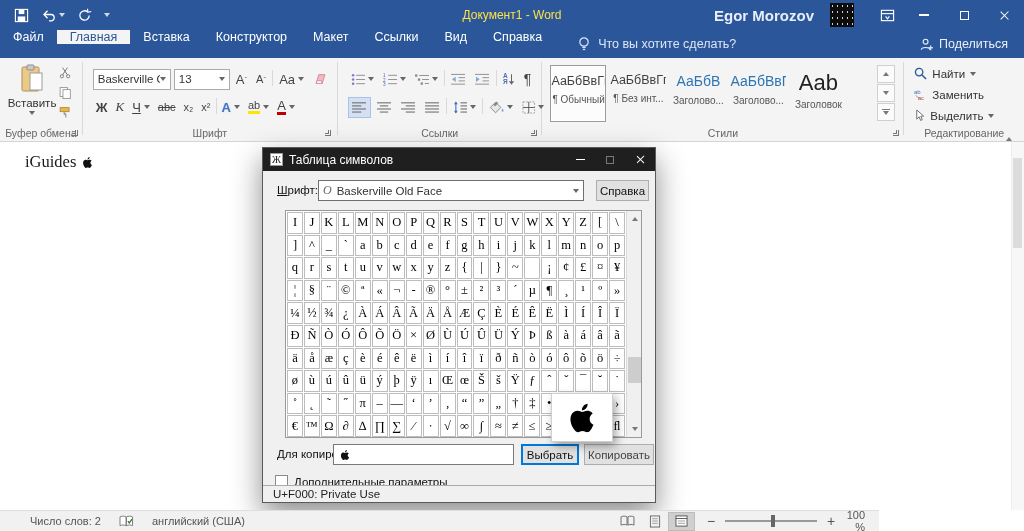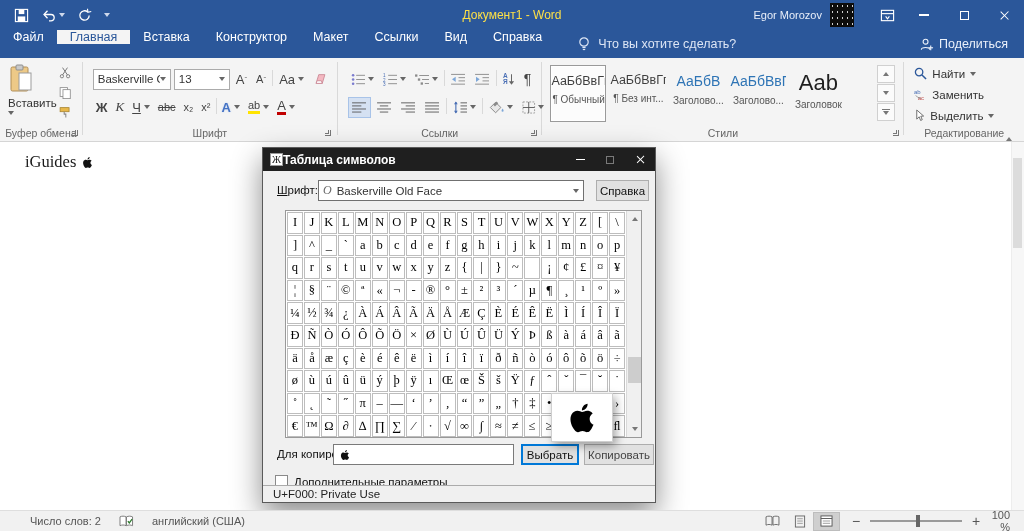--- a/index.html
+++ b/index.html
@@ -11,21 +11,21 @@
   svg { display:block; }
 
   
   .titlebar { position:absolute; left:0; top:0; width:1024px; height:30px; background:#2b579a;
     display:flex; align-items:center; color:#fff; }
   .qat { display:flex; align-items:center; gap:12px; padding-left:14px; }
   .qat .btn { display:flex; align-items:center; gap:2px; cursor:default; }
   .caret-w { width:0; height:0; border-left:3px solid transparent; border-right:3px solid transparent; border-top:4px solid #cfd9ec; }
   .win-title { position:absolute; left:0; right:0; text-align:center; font-size:12px; color:#fde047; pointer-events:none; }
   .tb-right { margin-left:auto; display:flex; align-items:center; height:30px; }
-  .tb-user { font-size:11px; color:#e8eef9; margin-right:8px; }
+  .tb-user { font-size:15px; color:#e8eef9; margin-right:16px;font-weight:bold; }
   .tb-avatar { width:24px; height:24px; background:#0d0d0d;
     background-image:radial-gradient(#cfcfcf 1px, transparent 1px); background-size:5px 6px; margin-right:16px; }
   .tb-ic { width:34px; height:30px; display:flex; align-items:center; justify-content:center; }
   .winbtn { width:40px; height:30px; display:flex; align-items:center; justify-content:center; position:relative; }
   .glyph-min { width:10px; height:1.4px; background:#fff; }
   .glyph-max { width:9px; height:9px; border:1.2px solid #fff; }
   .glyph-x { position:relative; width:11px; height:11px; }
   .glyph-x::before,.glyph-x::after { content:""; position:absolute; left:5px; top:0; width:1.3px; height:11px; background:#fff; }
   .glyph-x::before { transform:rotate(45deg);} .glyph-x::after { transform:rotate(-45deg);}
 
@@ -50,21 +50,21 @@
     border-right:1px solid #777; border-bottom:1px solid #777; transform:rotate(0deg); }
   .vsep { width:1px; background:#d9d9d9; margin:4px 0 6px; }
   .caret-d { width:0; height:0; border-left:3px solid transparent; border-right:3px solid transparent; border-top:4px solid #666; }
   .combo { background:#fff; border:1px solid #ababab; height:21px; display:flex; align-items:center;
     font-size:11.5px; color:#333; padding:0 4px; }
   .combo .caret-d { margin-left:auto; }
   .rbtn { display:flex; align-items:center; justify-content:center; height:21px; padding:0 3px; color:#3b3b3b; }
   .txtic { font-size:13px; color:#444; }
 
   .g-clipboard { width:82px; }
-  .paste { position:absolute; left:8px; top:6px; width:48px; height:66px; display:flex; flex-direction:column; }
+  .paste { position:absolute; left:8px; top:6px; width:48px; height:66px; display:flex; flex-direction:column; align-items:center; }
   .paste-label { font-size:11.5px; color:#333; margin-top:3px; }
   .clip-col { position:absolute; left:58px; top:8px; display:flex; flex-direction:column; gap:7px; }
 
   .g-font { width:255px; }
   .font-row1 { position:absolute; left:10px; top:8px; display:flex; align-items:center; gap:3px; }
   .font-row2 { position:absolute; left:10px; top:36px; display:flex; align-items:center; gap:2px; }
 
   .g-paragraph { width:204px; }
   .par-row1 { position:absolute; left:10px; top:8px; display:flex; align-items:center; gap:3px; }
   .par-row2 { position:absolute; left:10px; top:36px; display:flex; align-items:center; gap:3px; }
@@ -92,21 +92,21 @@
   .doc-text { position:absolute; left:25px; top:10px; font-family:"Liberation Serif", serif;
     font-size:16.5px; color:#1a1a1a; display:flex; align-items:center; gap:5px; }
   .doc-scroll { position:absolute; right:0; top:0; width:13px; height:368px; background:#f7f7f7; border-left:1px solid #ededed; }
   .doc-thumb { position:absolute; right:2px; top:16px; width:9px; height:90px; background:#dcdcdc; }
 
   
   .dialog { position:absolute; left:262px; top:147px; width:394px; height:356px; background:#f0f0f0;
     border:1px solid #5a5a5a; box-shadow:0 12px 28px rgba(0,0,0,.45); }
   .dlg-title { position:absolute; left:0; top:0; right:0; height:23px; background:#1f1f1f; color:#fff;
     display:flex; align-items:center; padding-left:7px; font-size:12px; }
-  .dlg-title-text { margin-left:0;font-weight:bold; }
+  .dlg-title-text { margin-left:6px; }
   .dlg-btns { margin-left:auto; display:flex; height:23px; }
   .dlg-btn { width:30px; height:23px; display:flex; align-items:center; justify-content:center; }
   .dlg-btn .glyph-min { width:9px; background:#fff; }
   .dlg-btn .glyph-max { width:8px; height:8px; border-color:#7a7a7a; }
   .dlg-btn .glyph-x { transform:scale(.9); }
   .cm-icon { width:13px; height:13px; background:#fff; border:1px solid #999; color:#1f1f1f; font-size:10px;
     font-family:"Liberation Serif", serif; display:flex; align-items:center; justify-content:center; }
   .uf::first-letter { text-decoration:underline; }
   .dlg-label { display:inline-block; font-size:11.5px; color:#111; }
   .fontrow-label { position:absolute; left:14px; top:36px; }
@@ -129,21 +129,21 @@
   .select-btn { position:absolute; left:258px; top:296px; width:58px; height:21px; border:1px solid #0078d7; box-shadow:inset 0 0 0 1px #0078d7; }
   .copybtn { position:absolute; left:321px; top:296px; width:70px; height:21px; color:#444; }
   .checkrow { position:absolute; left:12px; top:327px; display:flex; align-items:center; gap:6px; }
   .checkbox { width:13px; height:13px; background:#fff; border:1px solid #8a8a8a; }
   .dlg-status { position:absolute; left:0; bottom:0; right:0; height:17px; border-top:1px solid #ababab;
     font-size:11.5px; color:#222; display:flex; align-items:center; padding-left:10px; background:#f0f0f0; }
   .char-popup { position:absolute; left:288px; top:245px; width:62px; height:49px; background:#fff;
     border:1px solid #cfcfcf; box-shadow:3px 4px 9px rgba(0,0,0,.35); display:flex; align-items:center; justify-content:center; z-index:5; }
 
   
-  .statusbar { position:absolute; left:0; top:510px; width:1024px; height:21px; background:#f1f1f1;
+  .statusbar { position:absolute; left:0; top:510px; width:879px; height:21px; background:#f1f1f1;
     border-top:1px solid #dedede; display:flex; align-items:center; font-size:11px; color:#555; }
   .sb-item { display:flex; align-items:center; gap:4px; padding:0 9px; height:21px; }
   .sb-right { margin-left:auto; display:flex; align-items:center; }
   .viewbtn { width:27px; height:19px; display:flex; align-items:center; justify-content:center; }
   .viewbtn.sel { background:#cfcfcf; border:1px solid #bdbdbd; }
   .zoom-track { width:92px; height:2px; background:#9a9a9a; position:relative; margin:0 8px; }
   .zoom-thumb { position:absolute; left:46px; top:-5px; width:4px; height:12px; background:#666; }
   .zoom-pm { font-size:14px; color:#555; width:12px; text-align:center; }
   .zoom-val { width:42px; text-align:right; padding-right:14px; }
 

